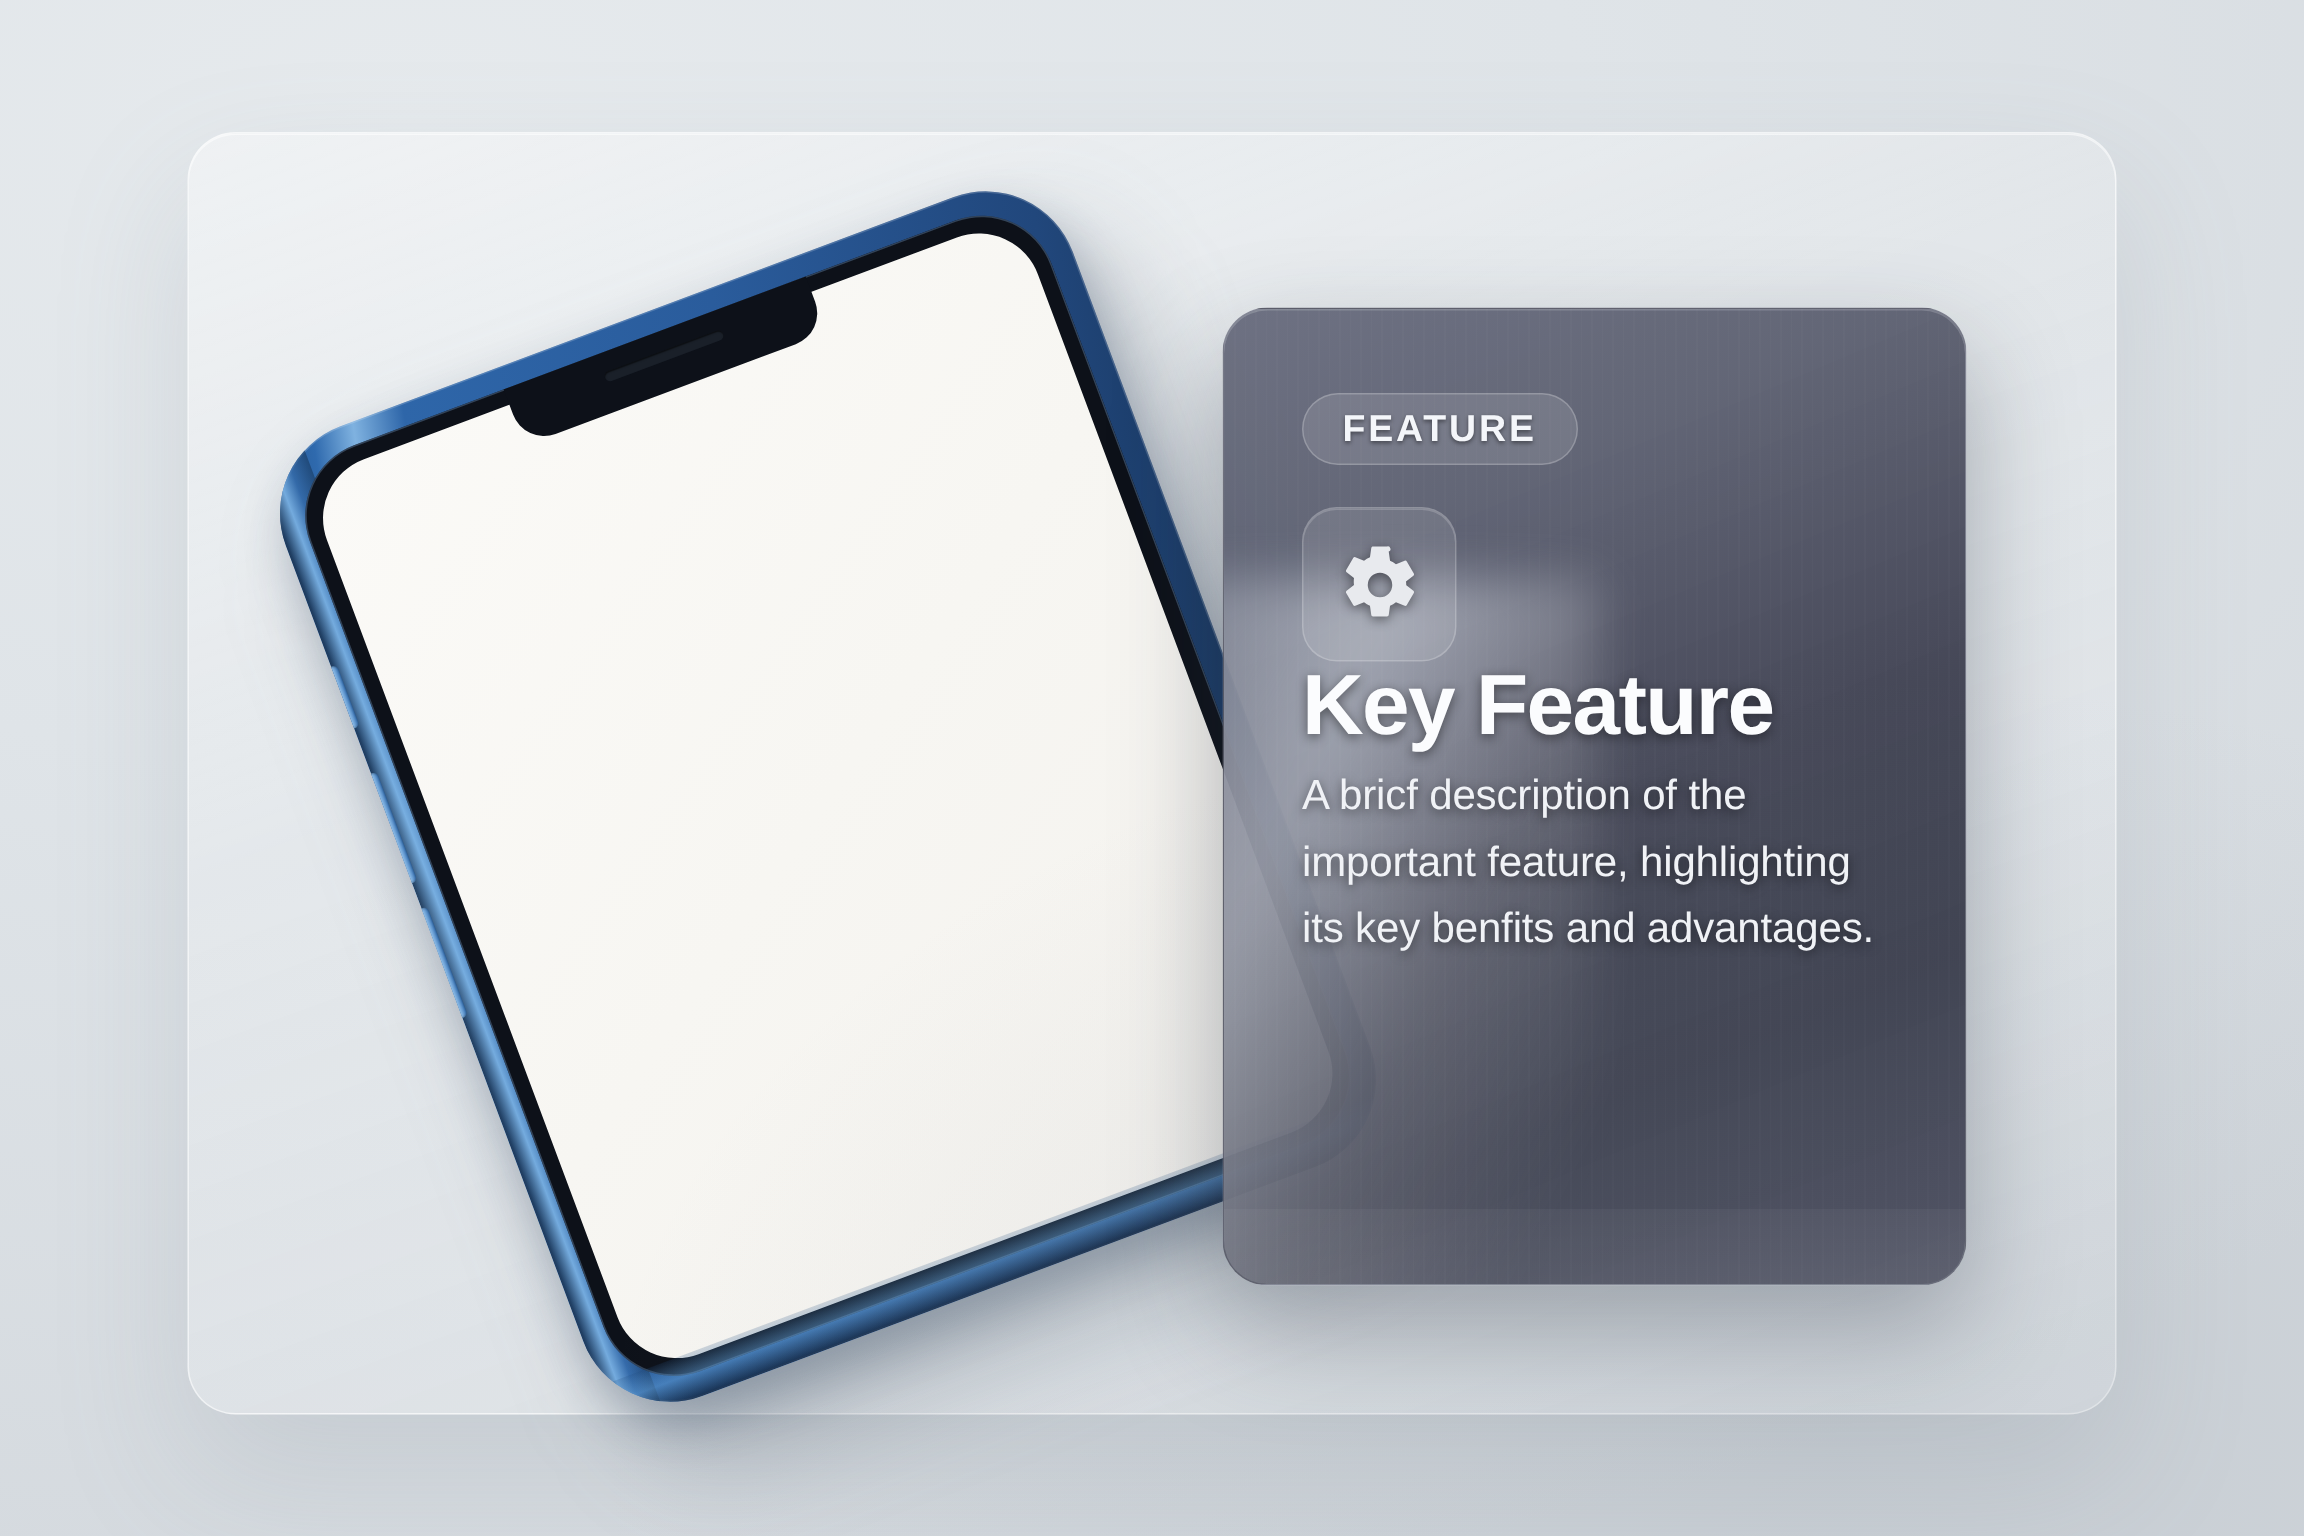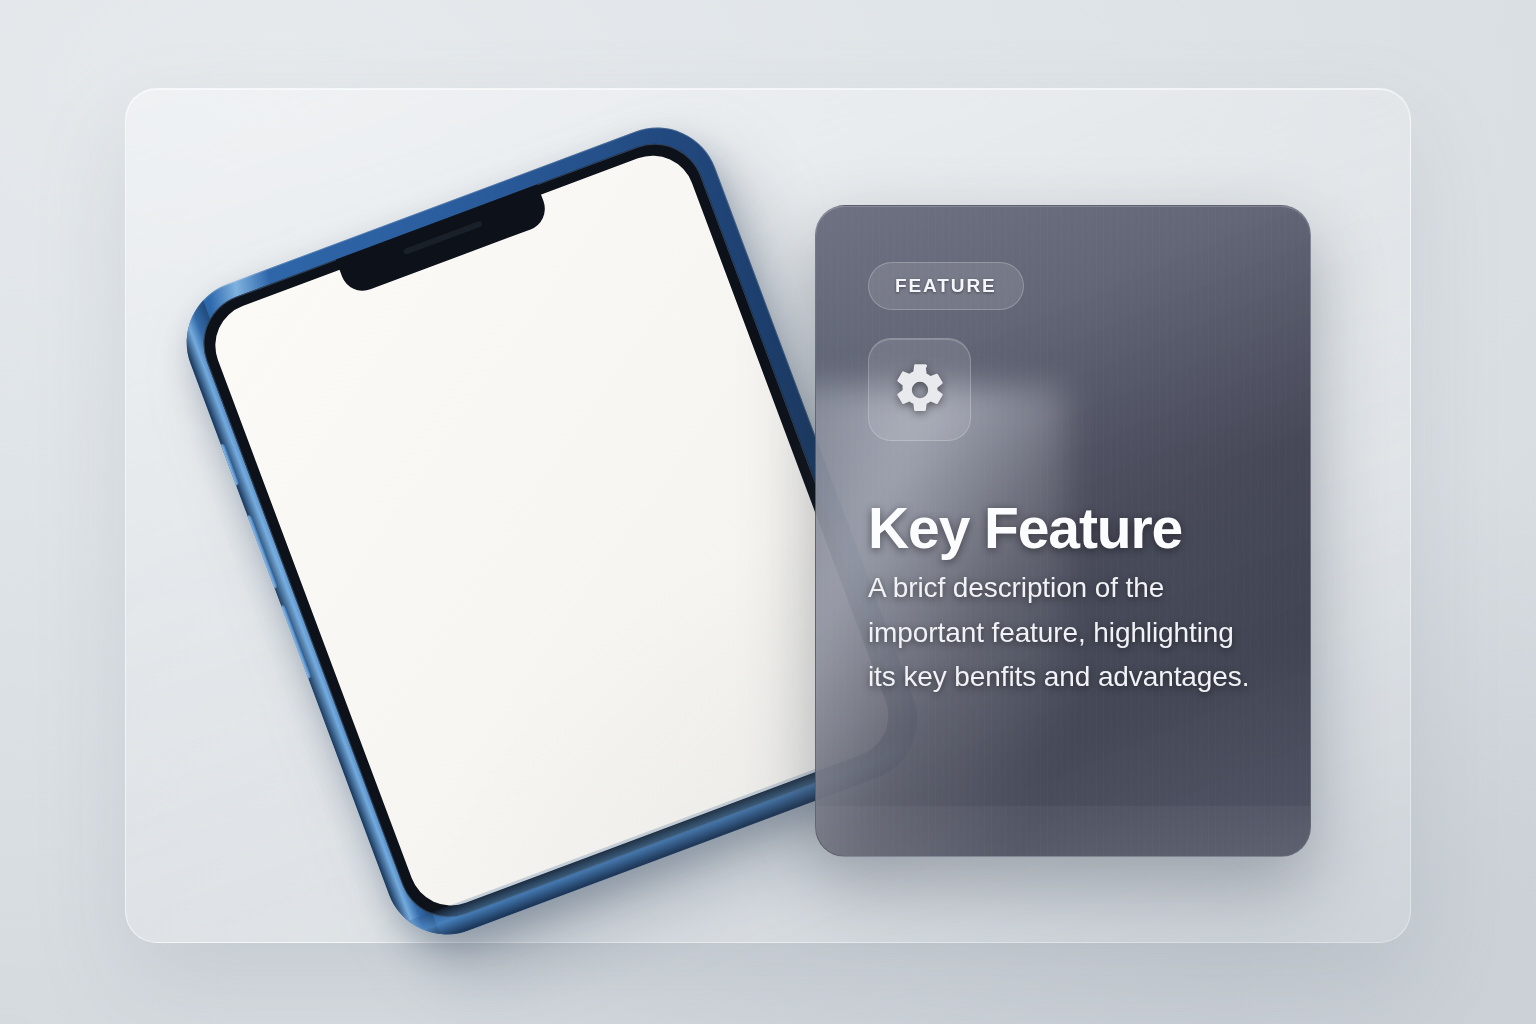--- a/index.html
+++ b/index.html
@@ -172,40 +172,39 @@
 
   
   #feature-badge{
     display:inline-flex;
     align-items:center; justify-content:center;
     height:48px; padding:0 26px;
     border-radius:24px;
     background:rgba(255,255,255,.115);
     border:1px solid rgba(255,255,255,.22);
     color:#f4f6fa;
-    font-size:19px; font-weight:bold;
+    font-size:25px; font-weight:bold;
     letter-spacing:1.9px;
     text-shadow:0 1px 3px rgba(0,0,0,.45);
   }
 
   
   #icon-tile{
     margin-top:28px;
     width:103px; height:103px;
     border-radius:23px;
     background:rgba(255,255,255,.105);
     border:1px solid rgba(255,255,255,.20);
     display:flex; align-items:center; justify-content:center;
     box-shadow:inset 0 1px 0 rgba(255,255,255,.18);
   }
   #icon-tile svg{ display:block; filter:drop-shadow(0 2px 4px rgba(0,0,0,.45)); }
 
   
   #card-title{
-    margin-top:58px;
     font-size:57px;
     font-weight:bold;
     letter-spacing:-1.1px;
     color:#fbfcfe;
     text-shadow:0 2px 8px rgba(0,0,0,.48);
     line-height:1.04;
   }
   #card-description{
     margin-top:8px;
     font-size:28px;

